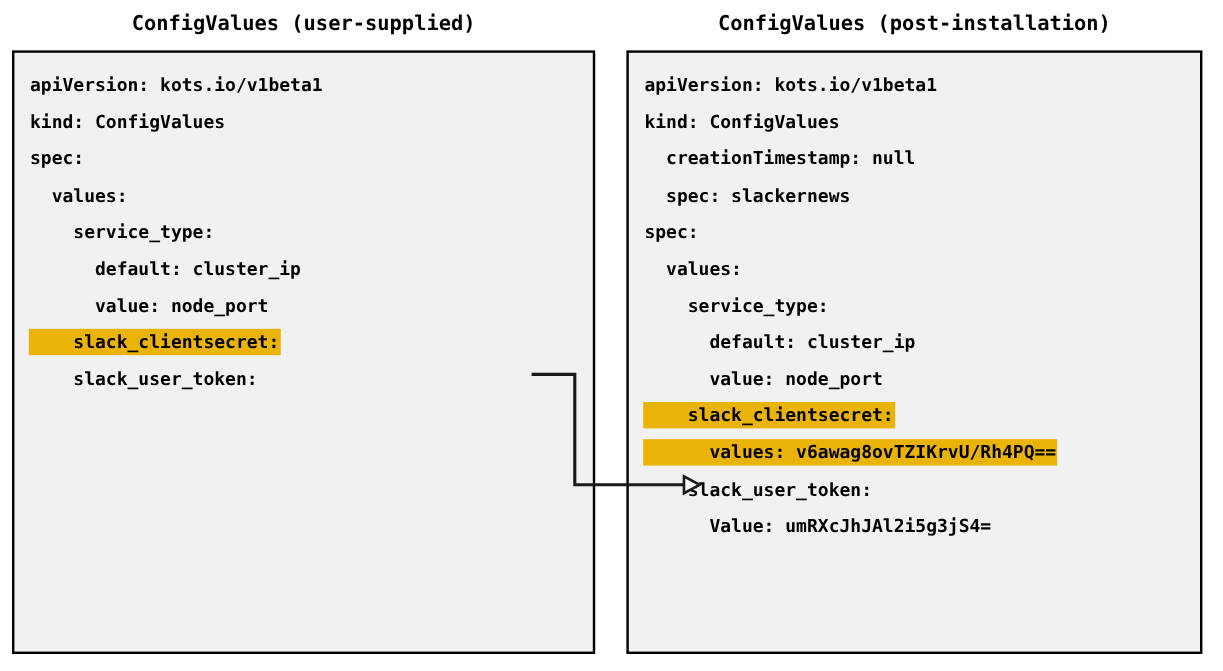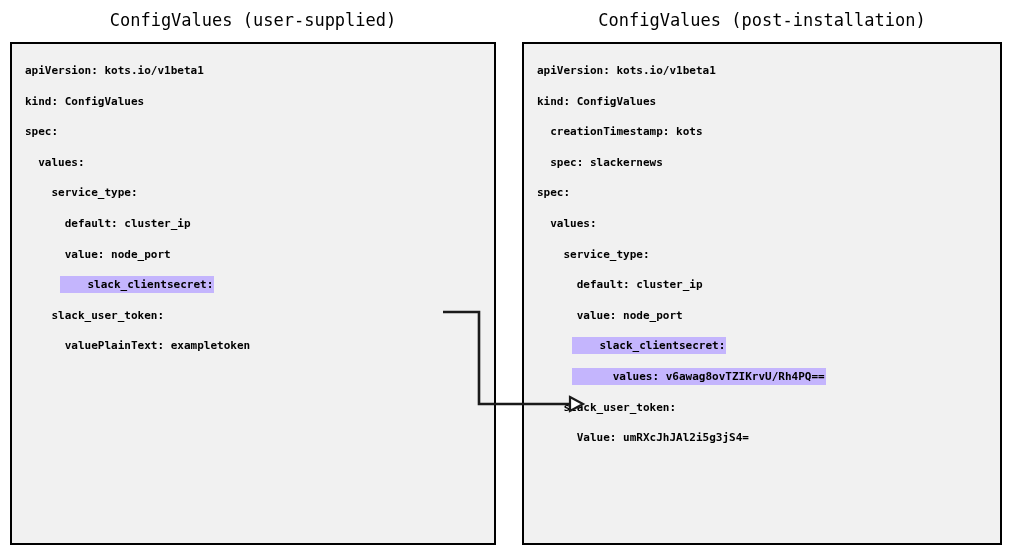--- a/index.html
+++ b/index.html
@@ -20,21 +20,21 @@
     left: 0; top: 0;
     width: 1019px;
     height: 559px;
   }
 
   
   .panel-title {
     position: absolute;
     font-family: "DejaVu Sans Mono", "Liberation Mono", monospace;
     font-size: 17px;
-    font-weight: normal;
+    font-weight: bold;
     color: #000000;
     letter-spacing: 0px;
     white-space: nowrap;
     text-align: center;
   }
   #title-left  { left: 10px;  top: 10px; width: 486px; }
   #title-right { left: 522px; top: 10px; width: 480px; }
 
   
   .panel {
@@ -51,33 +51,32 @@
     position: absolute;
     left: 0; top: 0;
     right: 0; bottom: 0;
     padding: 12px 0 0 0;
   }
 
   .yaml-line {
     height: 30.6px;
     line-height: 30.6px;
     font-family: "DejaVu Sans Mono", "Liberation Mono", monospace;
-    font-size: 11px;
+    font-size: 15px;
     font-weight: bold;
     color: #000000;
     white-space: pre;
     padding-left: 12px;
   }
   .yaml-line > span.txt {
     display: inline;
     padding: 2px 1px;
   }
   .yaml-line.hl > span.txt {
-    background: #c4b5fd;
-    margin-left: 36px;
+    background: #eab308;
   }
 
   
   #connector {
     position: absolute;
     left: 0; top: 0;
     width: 1019px;
     height: 559px;
     pointer-events: none;
   }
@@ -95,29 +94,28 @@
     <div class="yaml-body" id="left-lines">
         <div class="yaml-line"><span class="txt">apiVersion: kots.io/v1beta1</span></div>
         <div class="yaml-line"><span class="txt">kind: ConfigValues</span></div>
         <div class="yaml-line"><span class="txt">spec:</span></div>
         <div class="yaml-line"><span class="txt">  values:</span></div>
         <div class="yaml-line"><span class="txt">    service_type:</span></div>
         <div class="yaml-line"><span class="txt">      default: cluster_ip</span></div>
         <div class="yaml-line"><span class="txt">      value: node_port</span></div>
         <div class="yaml-line hl"><span class="txt">    slack_clientsecret:</span></div>
         <div class="yaml-line"><span class="txt">    slack_user_token:</span></div>
-        <div class="yaml-line"><span class="txt">      valuePlainText: exampletoken</span></div>
       </div>
   </div>
 
   <div class="panel" id="panel-right">
     <div class="yaml-body" id="right-lines">
         <div class="yaml-line"><span class="txt">apiVersion: kots.io/v1beta1</span></div>
         <div class="yaml-line"><span class="txt">kind: ConfigValues</span></div>
-        <div class="yaml-line"><span class="txt">  creationTimestamp: kots</span></div>
+        <div class="yaml-line"><span class="txt">  creationTimestamp: null</span></div>
         <div class="yaml-line"><span class="txt">  spec: slackernews</span></div>
         <div class="yaml-line"><span class="txt">spec:</span></div>
         <div class="yaml-line"><span class="txt">  values:</span></div>
         <div class="yaml-line"><span class="txt">    service_type:</span></div>
         <div class="yaml-line"><span class="txt">      default: cluster_ip</span></div>
         <div class="yaml-line"><span class="txt">      value: node_port</span></div>
         <div class="yaml-line hl"><span class="txt">    slack_clientsecret:</span></div>
         <div class="yaml-line hl"><span class="txt">      values: v6awag8ovTZIKrvU/Rh4PQ==</span></div>
         <div class="yaml-line"><span class="txt">    slack_user_token:</span></div>
         <div class="yaml-line"><span class="txt">      Value: umRXcJhJAl2i5g3jS4=</span></div>

